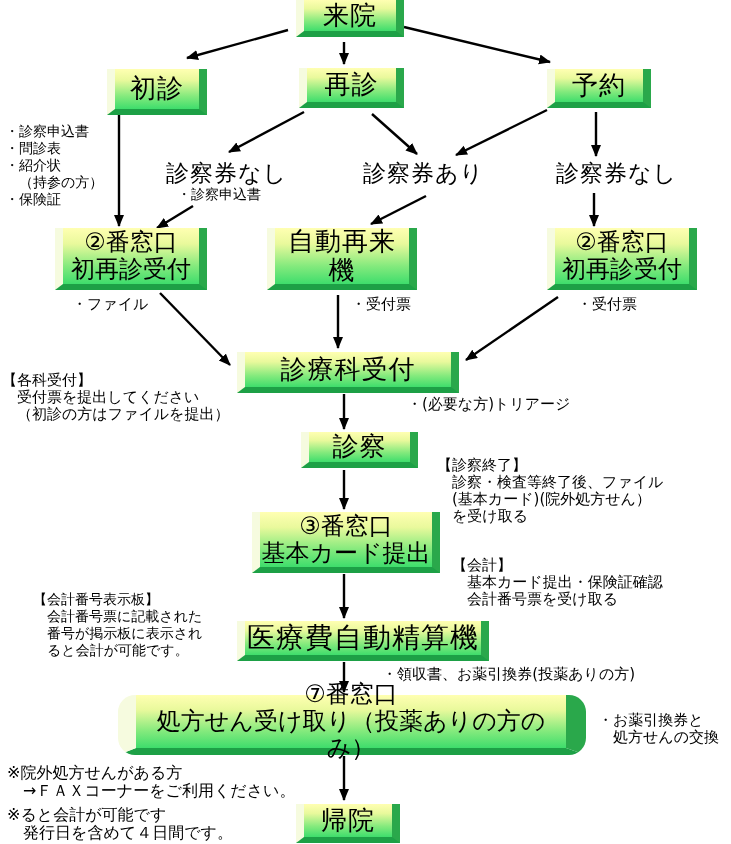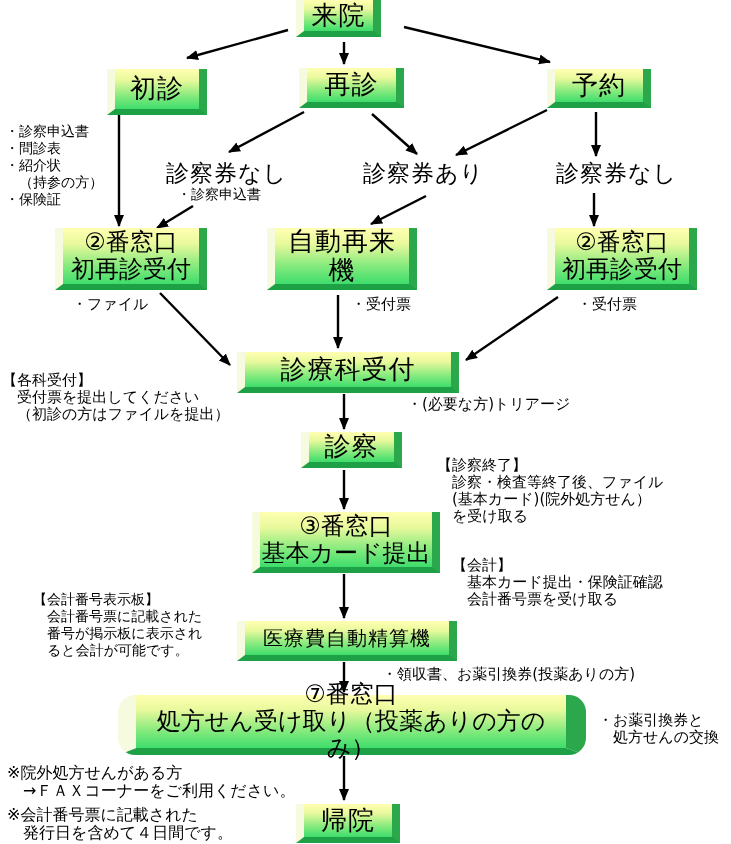--- a/index.html
+++ b/index.html
@@ -55,34 +55,34 @@
     <line x1="160" y1="293" x2="230" y2="365" marker-end="url(#ah)"></line>
     <line x1="338" y1="295" x2="338" y2="348" marker-end="url(#ah)"></line>
     <line x1="558" y1="297" x2="466" y2="360" marker-end="url(#ah)"></line>
     <line x1="344" y1="394" x2="344" y2="429" marker-end="url(#ah)"></line>
     <line x1="344" y1="470" x2="344" y2="509" marker-end="url(#ah)"></line>
     <line x1="344" y1="574" x2="344" y2="618" marker-end="url(#ah)"></line>
     <line x1="344" y1="662" x2="344" y2="692" marker-end="url(#ah)"></line>
     <line x1="344" y1="756" x2="344" y2="800" marker-end="url(#ah)"></line>
   </svg>
 
-  <div class="node" style="left:296px;top:0;width:85px;height:37px;">来院</div>
+  <div class="node" style="left:296px;top:0;width:108px;height:37px;">来院</div>
   <div class="node" style="left:107px;top:69px;width:100px;height:46px;">初診</div>
   <div class="node" style="left:299px;top:68px;width:105px;height:40px;">再診</div>
   <div class="node" style="left:547px;top:69px;width:104px;height:39px;">予約</div>
   <div class="node two" style="left:55px;top:228px;width:152px;height:62px;">②番窓口
 初再診受付</div>
   <div class="node" style="left:267px;top:228px;width:150px;height:62px;">自動再来機</div>
   <div class="node two" style="left:547px;top:228px;width:150px;height:62px;">②番窓口
 初再診受付</div>
   <div class="node" style="left:237px;top:352px;width:222px;height:41px;">診療科受付</div>
-  <div class="node" style="left:301px;top:432px;width:101px;height:36px;text-align:center;">診察</div>
+  <div class="node" style="left:301px;top:432px;width:117px;height:36px;text-align:center;">診察</div>
   <div class="node two" style="left:252px;top:512px;width:188px;height:61px;">③番窓口
 基本カード提出</div>
-  <div class="node" style="left:237px;top:621px;width:220px;height:40px;font-size:20px;">医療費自動精算機</div>
+  <div class="node" style="left:237px;top:621px;width:252px;height:40px;font-size:28px;">医療費自動精算機</div>
   <div class="node two big" style="left:118px;top:695px;width:468px;height:60px;border-radius:17px;">⑦番窓口
 処方せん受け取り（投薬ありの方のみ）</div>
   <div class="node" style="left:296px;top:804px;width:104px;height:39px;">帰院</div>
 
   <div class="lbl branch" style="left:166px;top:158px;">診察券なし</div>
   <div class="lbl branch" style="left:363px;top:158px;">診察券あり</div>
   <div class="lbl branch" style="left:556px;top:158px;">診察券なし</div>
 
   <div class="lbl f14" style="left:5px;top:123px;">・診察申込書
 ・問診表
@@ -106,16 +106,16 @@
 　会計番号票を受け取る</div>
   <div class="lbl f15" style="left:382px;top:666px;">・領収書、お薬引換券(投薬ありの方)</div>
   <div class="lbl f14" style="left:33px;top:591px;">【会計番号表示板】
 　会計番号票に記載された
 　番号が掲示板に表示され
 　ると会計が可能です。</div>
   <div class="lbl f16" style="left:7px;top:764px;">※院外処方せんがある方
 　→ＦＡＸコーナーをご利用ください。</div>
   <div class="lbl f15" style="left:598px;top:712px;">・お薬引換券と
 　処方せんの交換</div>
-  <div class="lbl f16" style="left:7px;top:806px;">※会計番号票に記載された
+  <div class="lbl f16" style="left:7px;top:806px;">※ると会計が可能です
 　発行日を含めて４日間です。</div>
 
 </div>
 
 </body></html>

